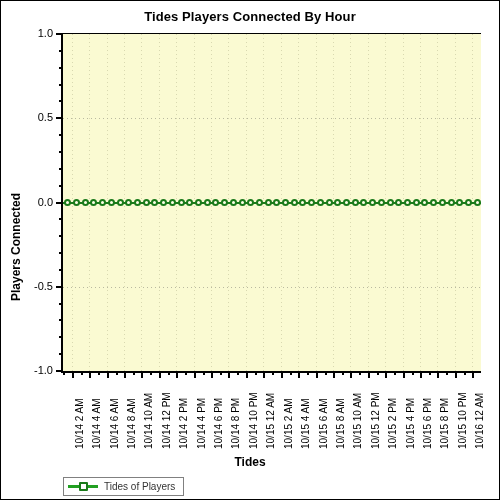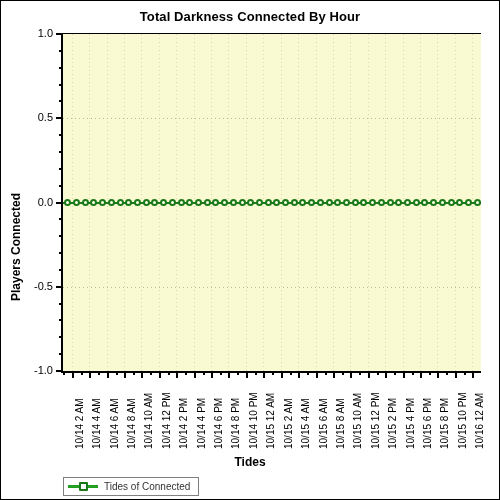--- a/index.html
+++ b/index.html
@@ -95,21 +95,21 @@
     position:absolute;left:11px;top:0px;width:9px;height:9px;box-sizing:border-box;
     border:2px solid #1a7a1a;background:#ffffff;border-radius:1px;
   }
   #legend-label{font-size:10px;color:#333333;white-space:nowrap;}
 </style>
 </head>
 <body>
 
 <div id="frame">
 
-  <div id="chart-title">Total Darkness Connected By Hour</div>
+  <div id="chart-title">Tides Players Connected By Hour</div>
 
   <div id="y-axis-title-wrap">
     <div id="y-axis-title-inner">Players Connected</div>
   </div>
 
   <div id="plot-top-line"></div>
   <div id="plot-right-line"></div>
 
   <div id="plot-area">
 
@@ -301,16 +301,16 @@
       <div class="xlab" style="left: 413px; top: 74px;">10/16 12 AM</div>
     </div>
 
   <div id="x-axis-title">Tides</div>
 
   <div id="legend">
     <span id="legend-swatch">
       <span id="legend-swatch-line"></span>
       <span id="legend-swatch-marker"></span>
     </span>
-    <span id="legend-label">Tides of Connected</span>
+    <span id="legend-label">Tides of Players</span>
   </div>
 
 </div>
 
 </body></html>

